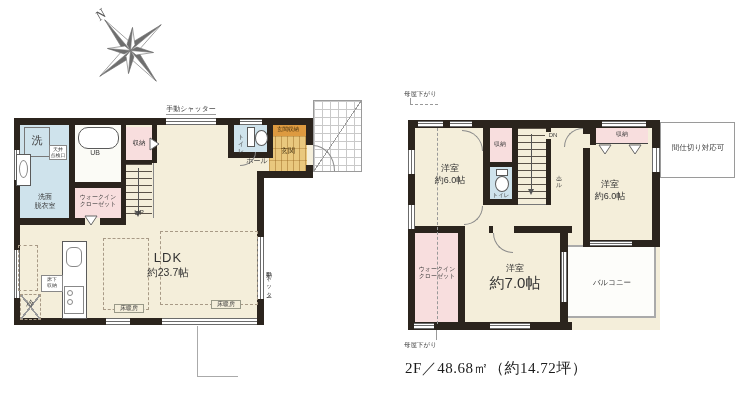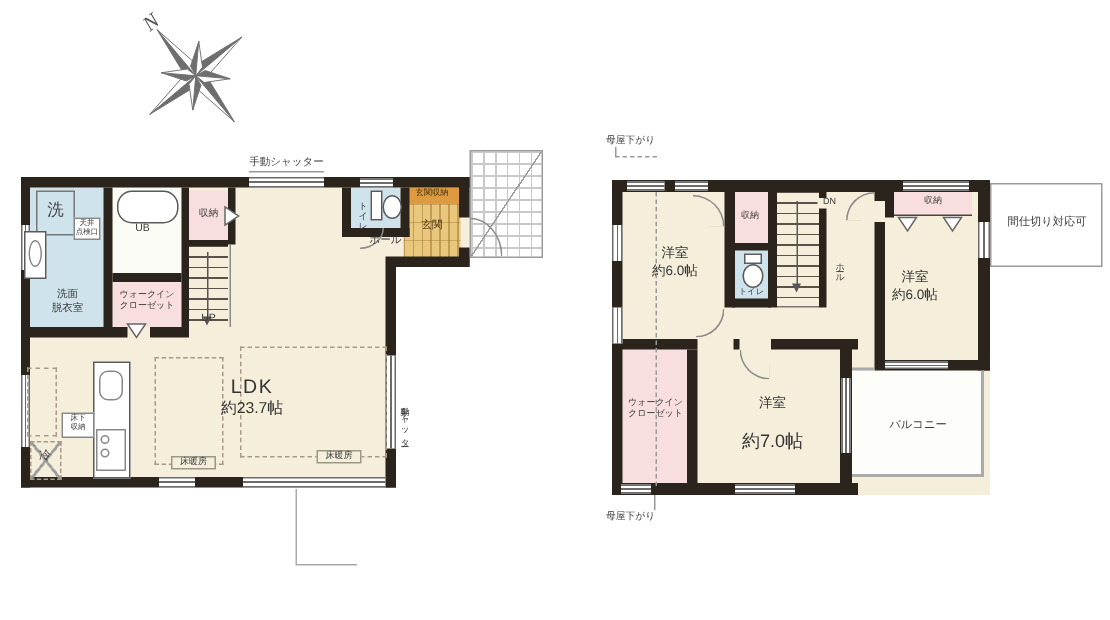--- a/index.html
+++ b/index.html
@@ -235,23 +235,24 @@
   <div class="abs" style="left:410px;top:104px;width:28px;height:0;border-top:1px dashed #999"></div>
   <div class="thin" style="left:436px;top:330px;width:1px;height:10px"></div>
 
   <div class="lbl" style="left:404px;top:90px;width:40px;font-size:6.5px;text-align:left">母屋下がり</div>
   <div class="lbl" style="left:404px;top:341px;width:40px;font-size:6.5px;text-align:left">母屋下がり</div>
   <div class="lbl" style="left:430px;top:163px;width:40px;font-size:9px;color:#333">洋室</div>
   <div class="lbl" style="left:423px;top:175px;width:54px;font-size:9px;color:#333">約6.0帖</div>
   <div class="lbl" style="left:590px;top:179px;width:40px;font-size:9px;color:#333">洋室</div>
   <div class="lbl" style="left:583px;top:191px;width:54px;font-size:9px;color:#333">約6.0帖</div>
   <div class="lbl" style="left:494px;top:263px;width:42px;font-size:9px;color:#333">洋室</div>
-  <div class="lbl" style="left:487px;top:288px;width:56px;font-size:12px;color:#333">約7.0帖</div>
+  <div class="lbl" style="left:487px;top:275px;width:56px;font-size:15px;color:#333">約7.0帖</div>
   <div class="lbl" style="left:489px;top:141px;width:22px;font-size:6px">収納</div>
   <div class="lbl" style="left:611px;top:131px;width:22px;font-size:6px">収納</div>
   <div class="lbl" style="left:491px;top:192px;width:20px;font-size:5.5px">トイレ</div>
   <div class="lbl" style="left:545px;top:132px;width:16px;font-size:6px;background:#f4eeda">DN</div>
   <div class="lbl vtext" style="left:553px;top:163px;width:9px;height:30px;font-size:6px">ホール</div>
   <div class="lbl wrap" style="left:417px;top:266px;width:40px;font-size:6px">ウォークインクローゼット</div>
   <div class="lbl" style="left:664px;top:144px;width:68px;font-size:7.5px">間仕切り対応可</div>
   <div class="lbl" style="left:589px;top:279px;width:46px;font-size:7.5px">バルコニー</div>
+  <div class="serif" style="left:405px;top:359px">2F／48.68㎡（約14.72坪）</div>
 
 </div>
 
 </body></html>

